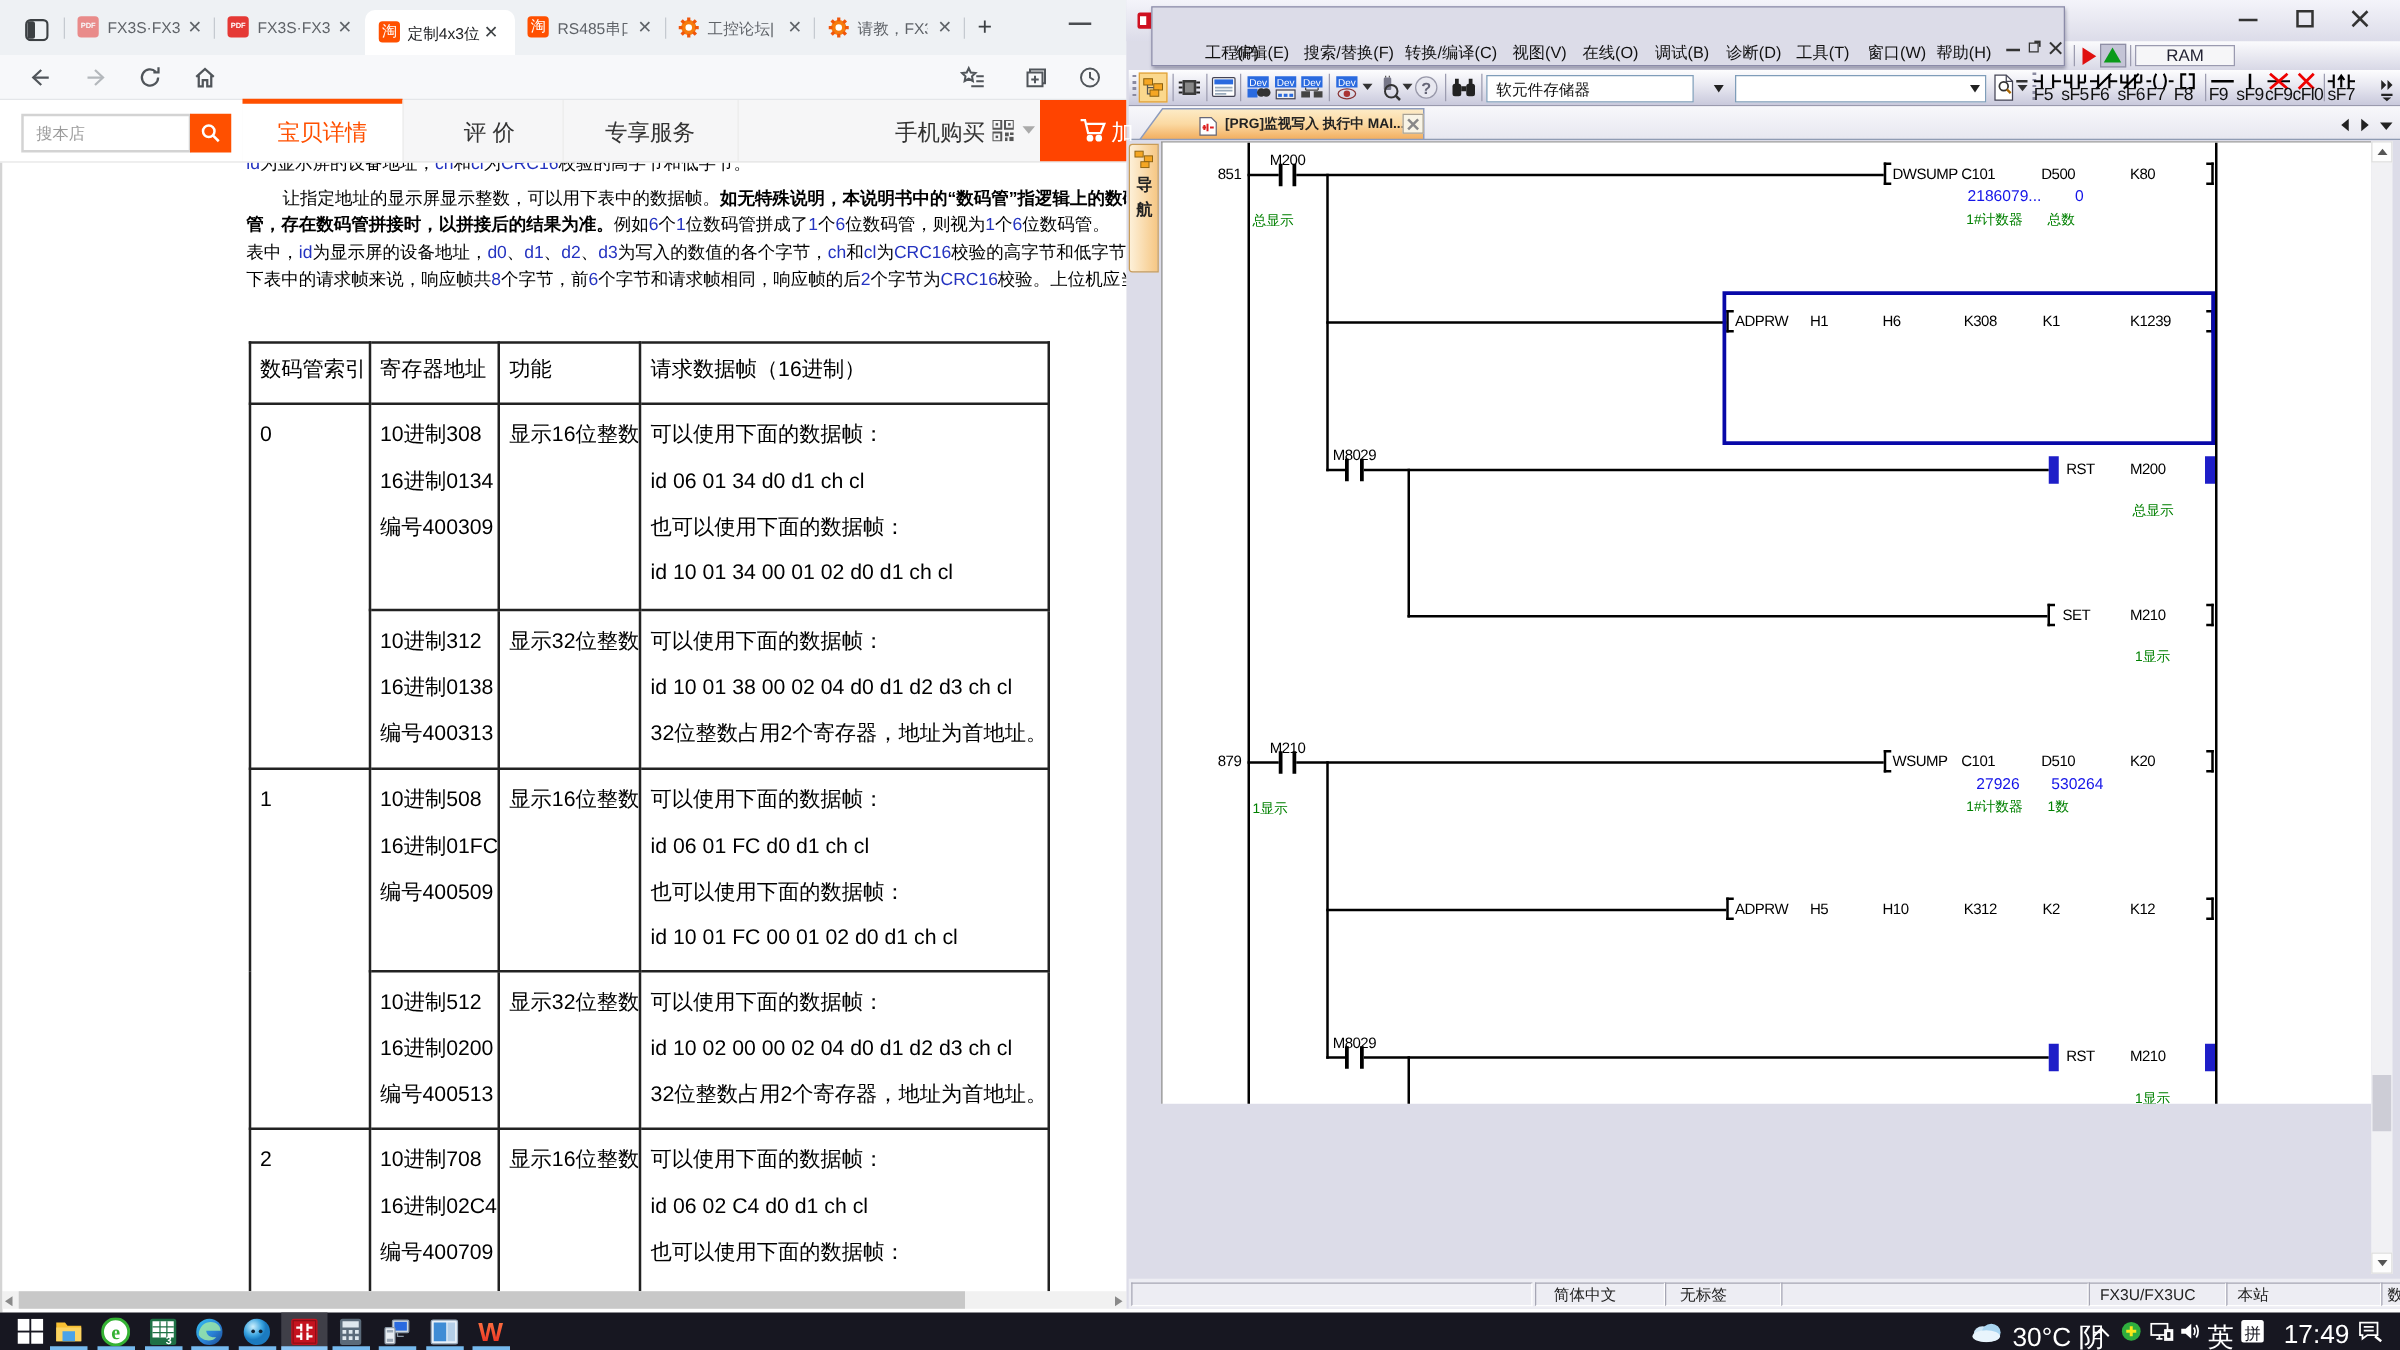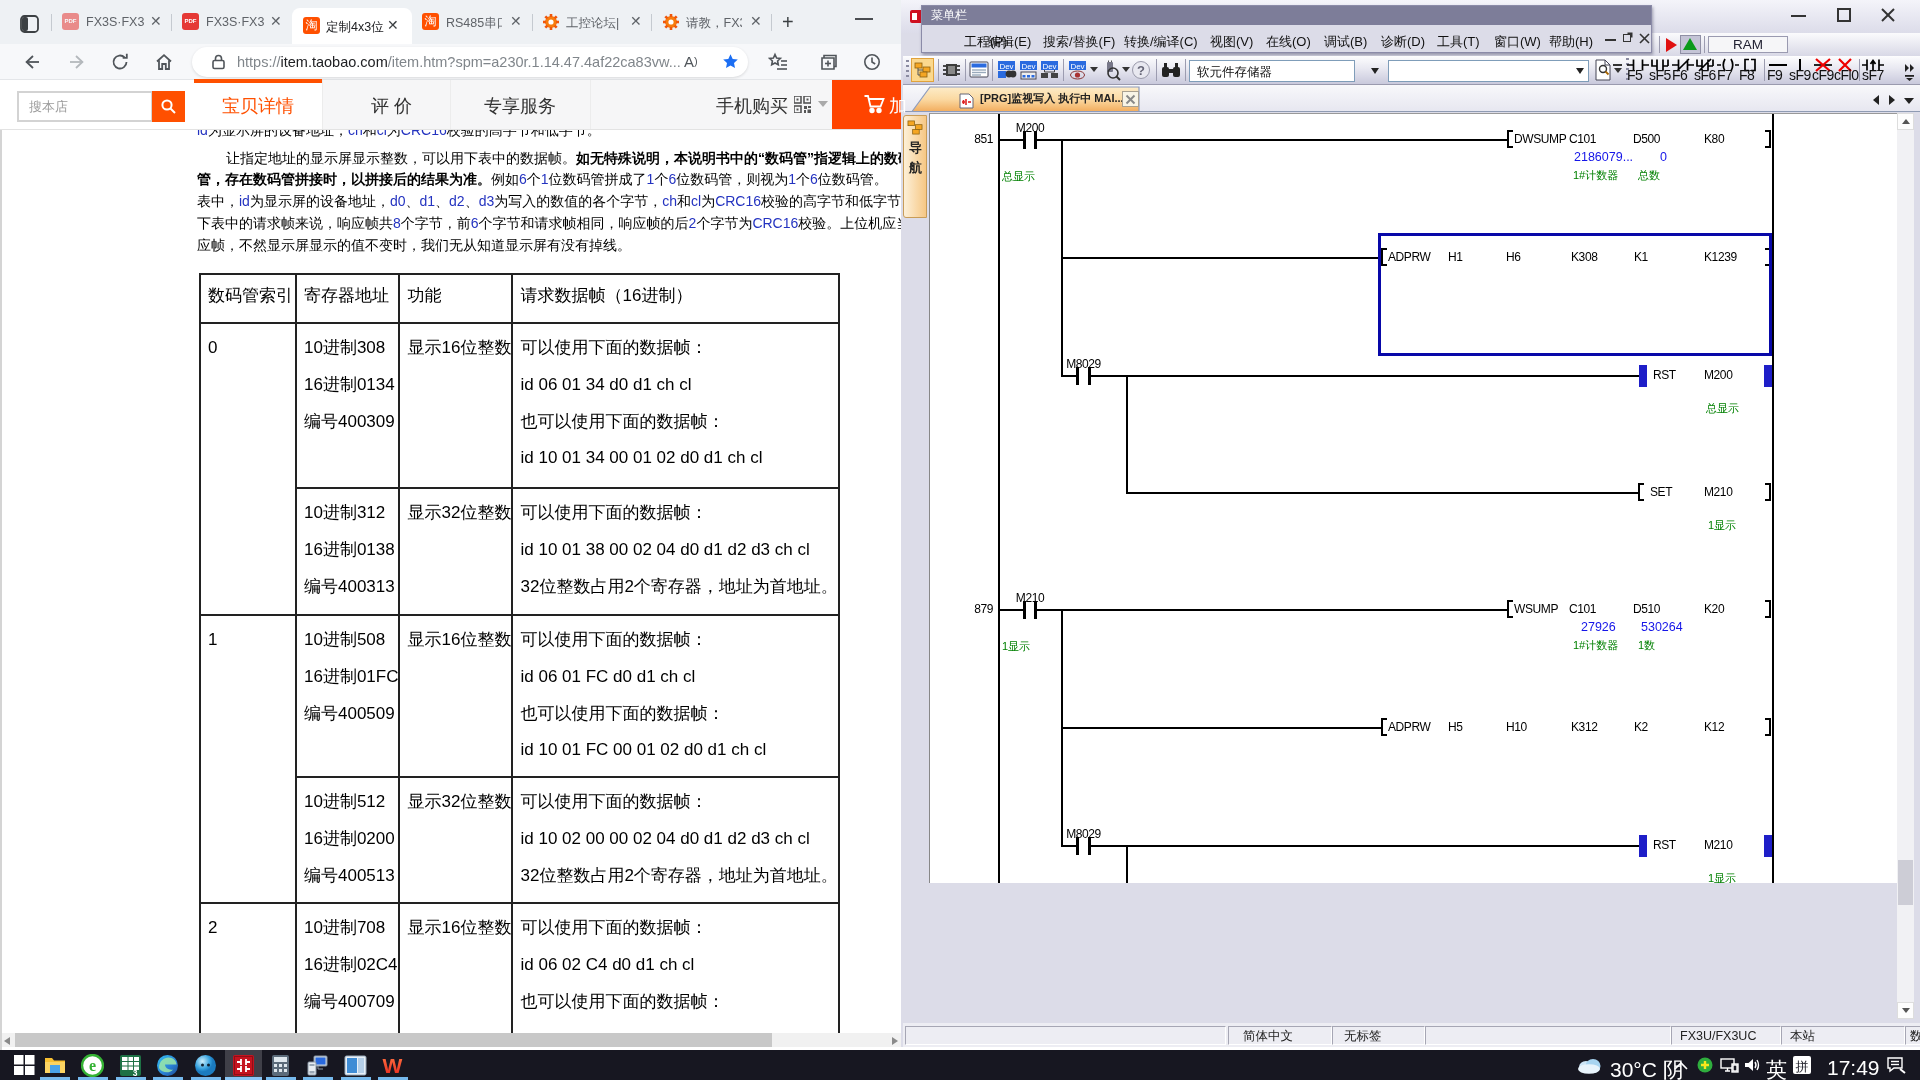--- a/index.html
+++ b/index.html
@@ -137,33 +137,20 @@
 
   <svg class="abs" style="left:110px;top:8px" width="20" height="20" viewBox="0 0 20 20" fill="none" stroke="#50555a" stroke-width="1.8">
       <path d="M16.5 10 a6.5 6.5 0 1 1 -1.9 -4.6"></path>
       <path d="M16.8 1.8 L16.8 5.9 L12.7 5.9" fill="none"></path>
     </svg>
 
   <svg class="abs" style="left:154px;top:8px" width="20" height="20" viewBox="0 0 20 20" fill="none" stroke="#50555a" stroke-width="1.8">
       <path d="M3 9.5 L10 3.2 L17 9.5"></path>
       <path d="M5 8.2 V17 H8.2 V12 H11.8 V17 H15 V8.2"></path>
     </svg>
-  <div class="abs" id="urlpill">
-    <svg class="abs" style="left:19px;top:7px" width="15" height="16" viewBox="0 0 15 16" fill="none" stroke="#50555a" stroke-width="1.6">
-        <rect x="2" y="6.5" width="11" height="8" rx="1.5"></rect>
-        <path d="M4.5 6.5 V4.5 a3 3 0 0 1 6 0 V6.5"></path>
-      </svg>
-    <div class="abs" style="left:45px;top:7px;font-size:14.5px;color:#80868b;white-space:nowrap;">https://<span style="color:#202124">item.taobao.com</span>/item.htm?spm=a230r.1.14.47.4af22ca83vw...</div>
-
-    <div class="abs" style="left:492px;top:6px;font-size:15px;color:#50555a;">A<span style="font-size:11px;vertical-align:2px;">)</span></div>
-
-    <svg class="abs" style="left:530px;top:6px" width="17" height="17" viewBox="0 0 17 17">
-        <path d="M8.5 1.2 L10.7 5.9 L15.8 6.5 L12 10 L13 15.1 L8.5 12.6 L4 15.1 L5 10 L1.2 6.5 L6.3 5.9 Z" fill="#1b6ef3"></path>
-      </svg>
-  </div>
 
   <svg class="abs" style="left:768px;top:8px" width="20" height="20" viewBox="0 0 20 20" fill="none" stroke="#50555a" stroke-width="1.6">
       <path d="M7 2.5 L8.6 6 L12.4 6.4 L9.6 9 L10.3 12.8 L7 11 L3.7 12.8 L4.4 9 L1.6 6.4 L5.4 6 Z"></path>
       <line x1="13" y1="9" x2="19" y2="9"></line>
       <line x1="13" y1="13" x2="19" y2="13"></line>
       <line x1="9" y1="17" x2="19" y2="17"></line>
     </svg>
 
   <svg class="abs" style="left:818px;top:8px" width="20" height="20" viewBox="0 0 20 20" fill="none" stroke="#50555a" stroke-width="1.6">
       <path d="M4 6 H16 V17 H4 Z"></path>
@@ -219,21 +206,20 @@
       <circle cx="16" cy="17.5" r="1.8" fill="#fff"></circle>
     </svg>
   <div class="abs" style="left:889px;top:14px;font-size:18px;color:#fff;">加</div>
 </div>
 <div class="abs" id="content">
   <div class="abs bl" style="left:195px;top:-11px;"><span class="cb">id</span>为显示屏的设备地址，<span class="cb">ch</span>和<span class="cb">cl</span>为<span class="cb">CRC16</span>校验的高字节和低字节。</div>
   <div class="abs bl" style="left:224px;top:17px;">让指定地址的显示屏显示整数，可以用下表中的数据帧。<b>如无特殊说明，本说明书中的“数码管”指逻辑上的数码</b></div>
   <div class="abs bl" style="left:195px;top:38px;"><b>管，存在数码管拼接时，以拼接后的结果为准。</b>例如<span class="cb">6</span>个<span class="cb">1</span>位数码管拼成了<span class="cb">1</span>个<span class="cb">6</span>位数码管，则视为<span class="cb">1</span>个<span class="cb">6</span>位数码管。</div>
   <div class="abs bl" style="left:195px;top:60px;">表中，<span class="cb">id</span>为显示屏的设备地址，<span class="cb">d0</span>、<span class="cb">d1</span>、<span class="cb">d2</span>、<span class="cb">d3</span>为写入的数值的各个字节，<span class="cb">ch</span>和<span class="cb">cl</span>为<span class="cb">CRC16</span>校验的高字节和低字节。</div>
   <div class="abs bl" style="left:195px;top:82px;">下表中的请求帧来说，响应帧共<span class="cb">8</span>个字节，前<span class="cb">6</span>个字节和请求帧相同，响应帧的后<span class="cb">2</span>个字节为<span class="cb">CRC16</span>校验。上位机应当</div>
-  <div class="abs bl" style="left:195px;top:104px;">应帧，不然显示屏显示的值不变时，我们无从知道显示屏有没有掉线。</div>
   <table class="t">
     <colgroup>
         <col style="width:96px">
         <col style="width:103px">
         <col style="width:113px">
         <col style="width:306px">
       </colgroup>
     <tbody>
         <tr style="height:49px">
           <td>数码管索引</td>
@@ -294,21 +280,20 @@
 
   <div class="abs" style="left:751px;top:33px;width:268px;height:23px;background:linear-gradient(#fbfbfd,#d8d8e6);"></div>
   <div class="abs tsep" style="left:758px;top:36px;height:17px;"></div>
   <div class="abs" style="left:765px;top:38px;width:0;height:0;border-top:7px solid transparent;border-bottom:7px solid transparent;border-left:11px solid #e01010;"></div>
   <div class="abs" style="left:779px;top:35px;width:21px;height:19px;background:#c4c4d6;border:1px solid #8f8fa5;"></div>
   <div class="abs" style="left:782px;top:38px;width:0;height:0;border-left:7px solid transparent;border-right:7px solid transparent;border-bottom:12px solid #0a9a1a;"></div>
   <div class="abs tsep" style="left:803px;top:36px;height:17px;"></div>
   <div class="abs" style="left:807px;top:36px;width:80px;height:17px;background:#f6f6f8;border:1px solid #9a9ab0;font-size:13.5px;color:#223;text-align:center;line-height:16px;">RAM</div>
 
   <div class="abs" id="menuwin">
-    <div class="abs" id="menutitle">菜单栏</div>
     <div class="abs mi" style="left:10px;margin-left:32px;">工程(P)</div>
     <div class="abs mi" style="left:66px;">编辑(E)</div>
     <div class="abs mi" style="left:121px;">搜索/替换(F)</div>
     <div class="abs mi" style="left:202px;">转换/编译(C)</div>
     <div class="abs mi" style="left:288px;">视图(V)</div>
     <div class="abs mi" style="left:344px;">在线(O)</div>
     <div class="abs mi" style="left:402px;">调试(B)</div>
     <div class="abs mi" style="left:459px;">诊断(D)</div>
     <div class="abs mi" style="left:515px;">工具(T)</div>
     <div class="abs mi" style="left:572px;">窗口(W)</div>

